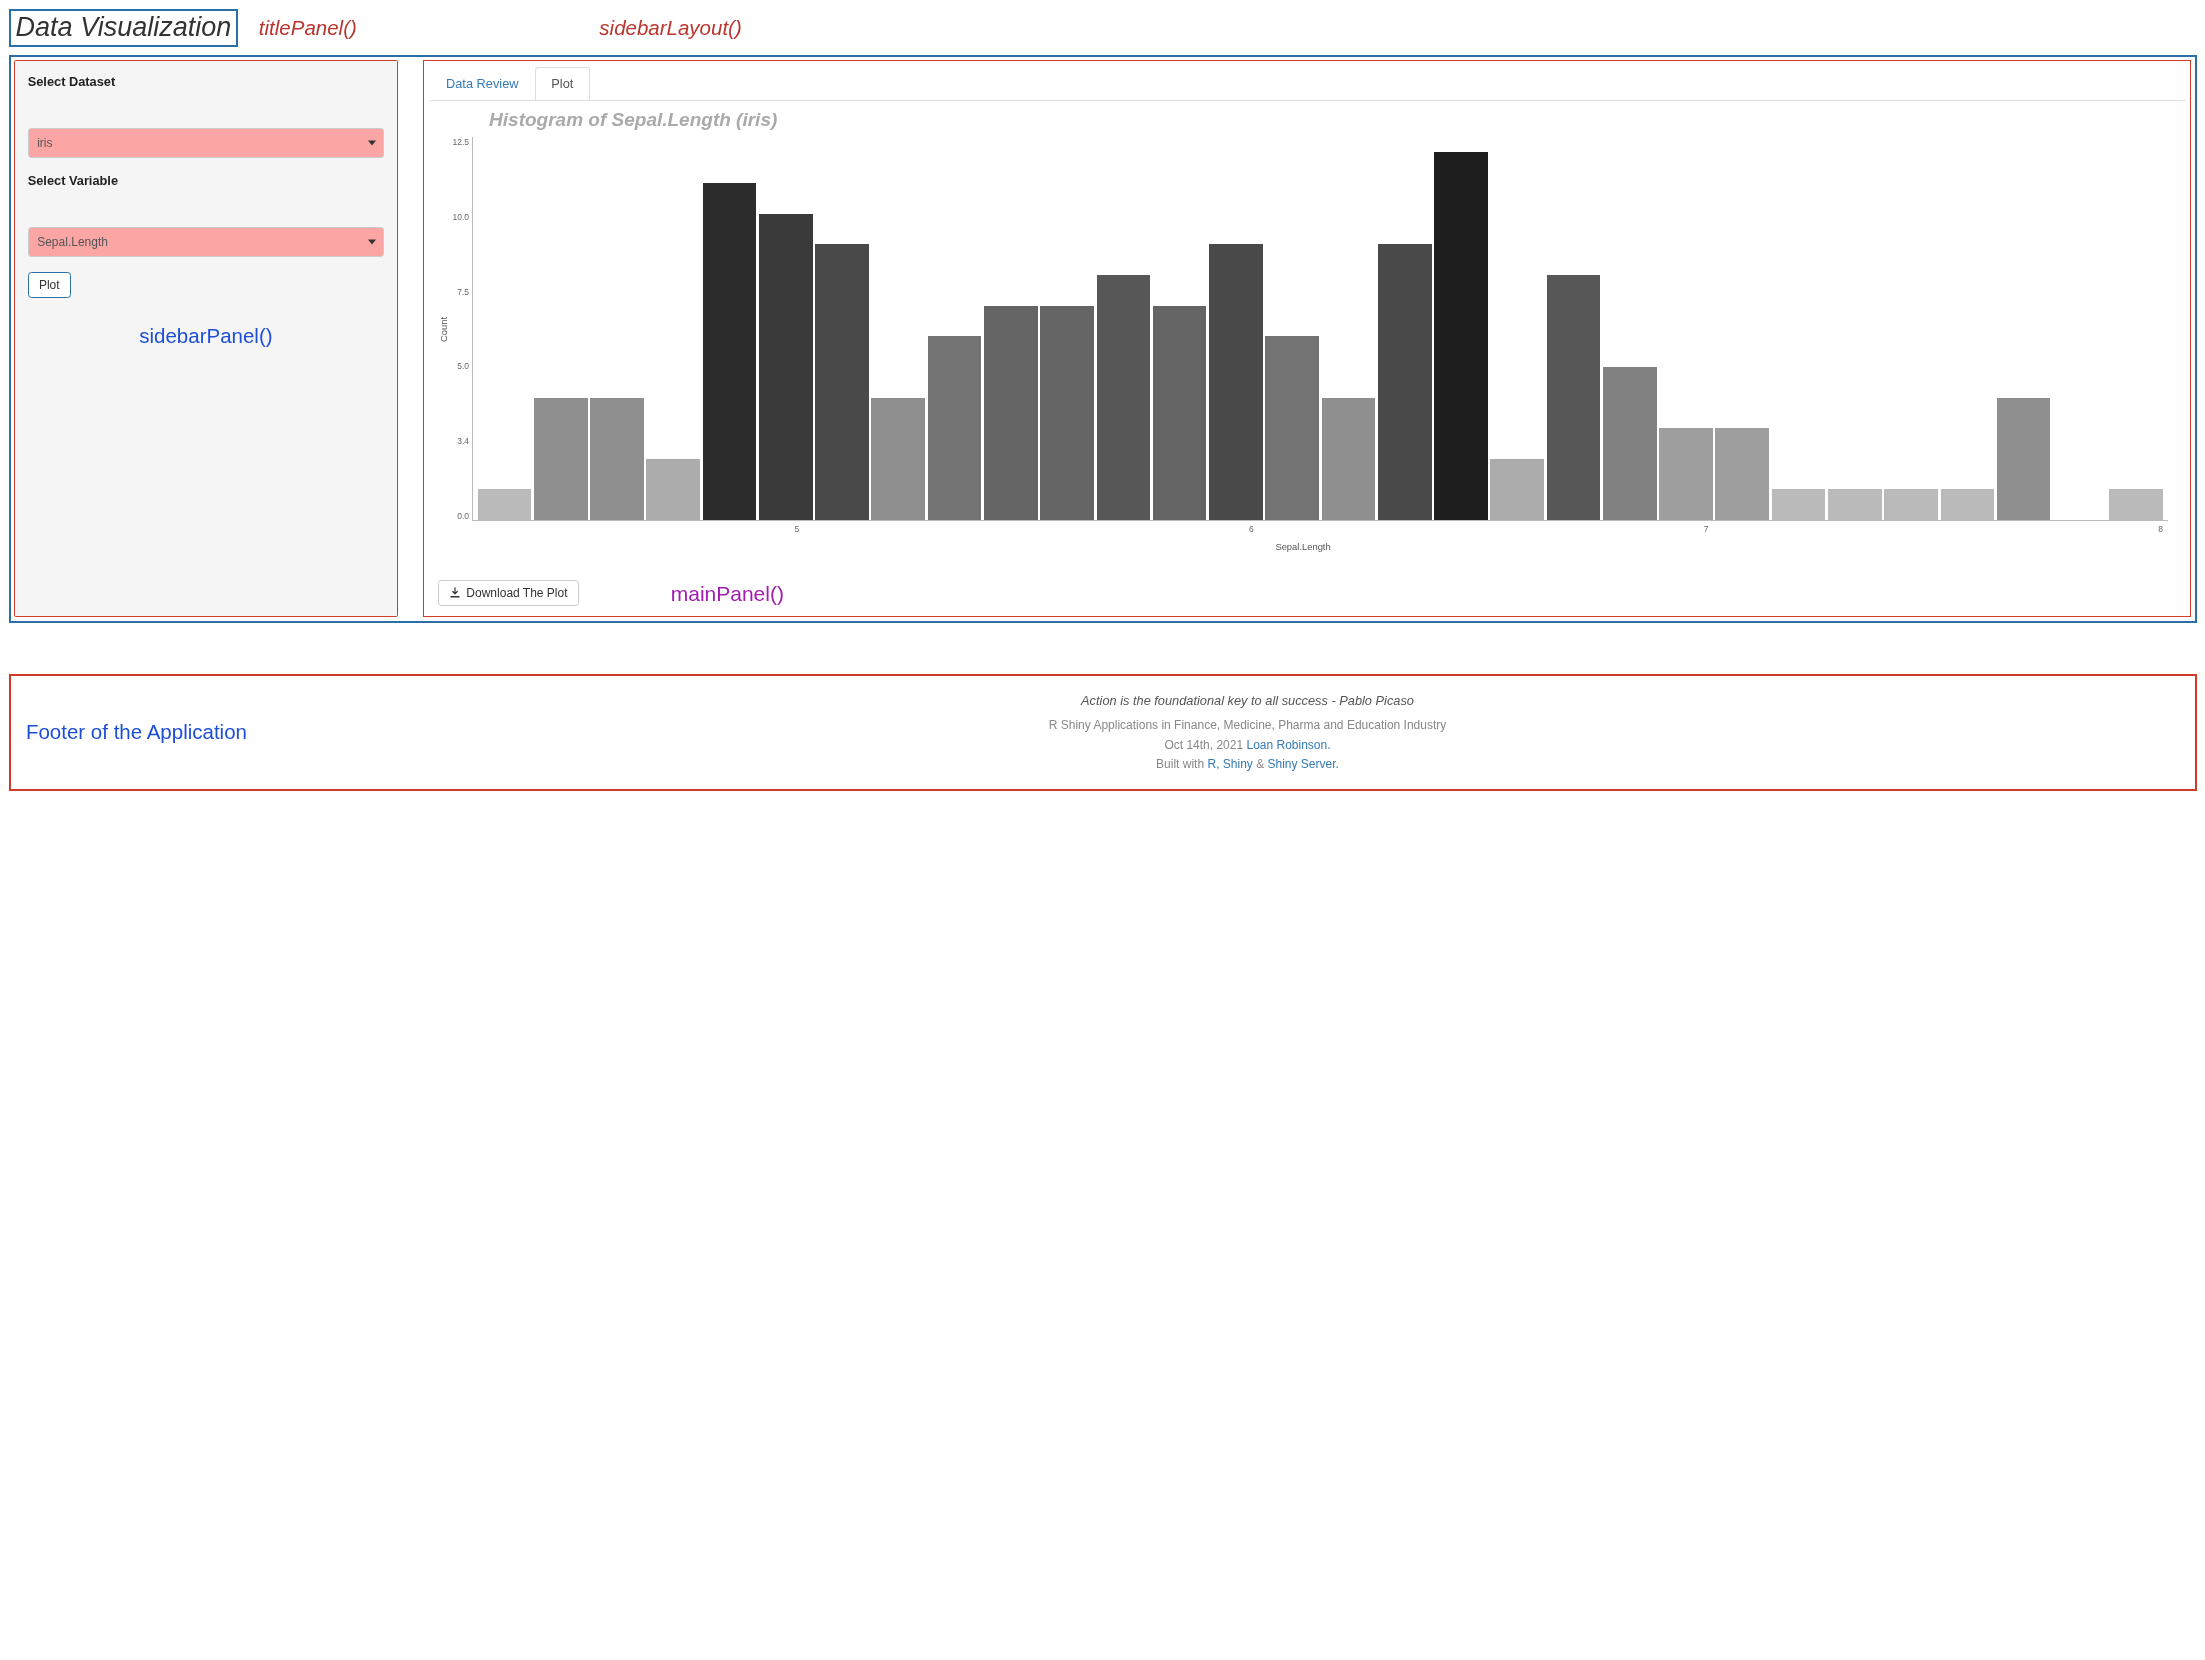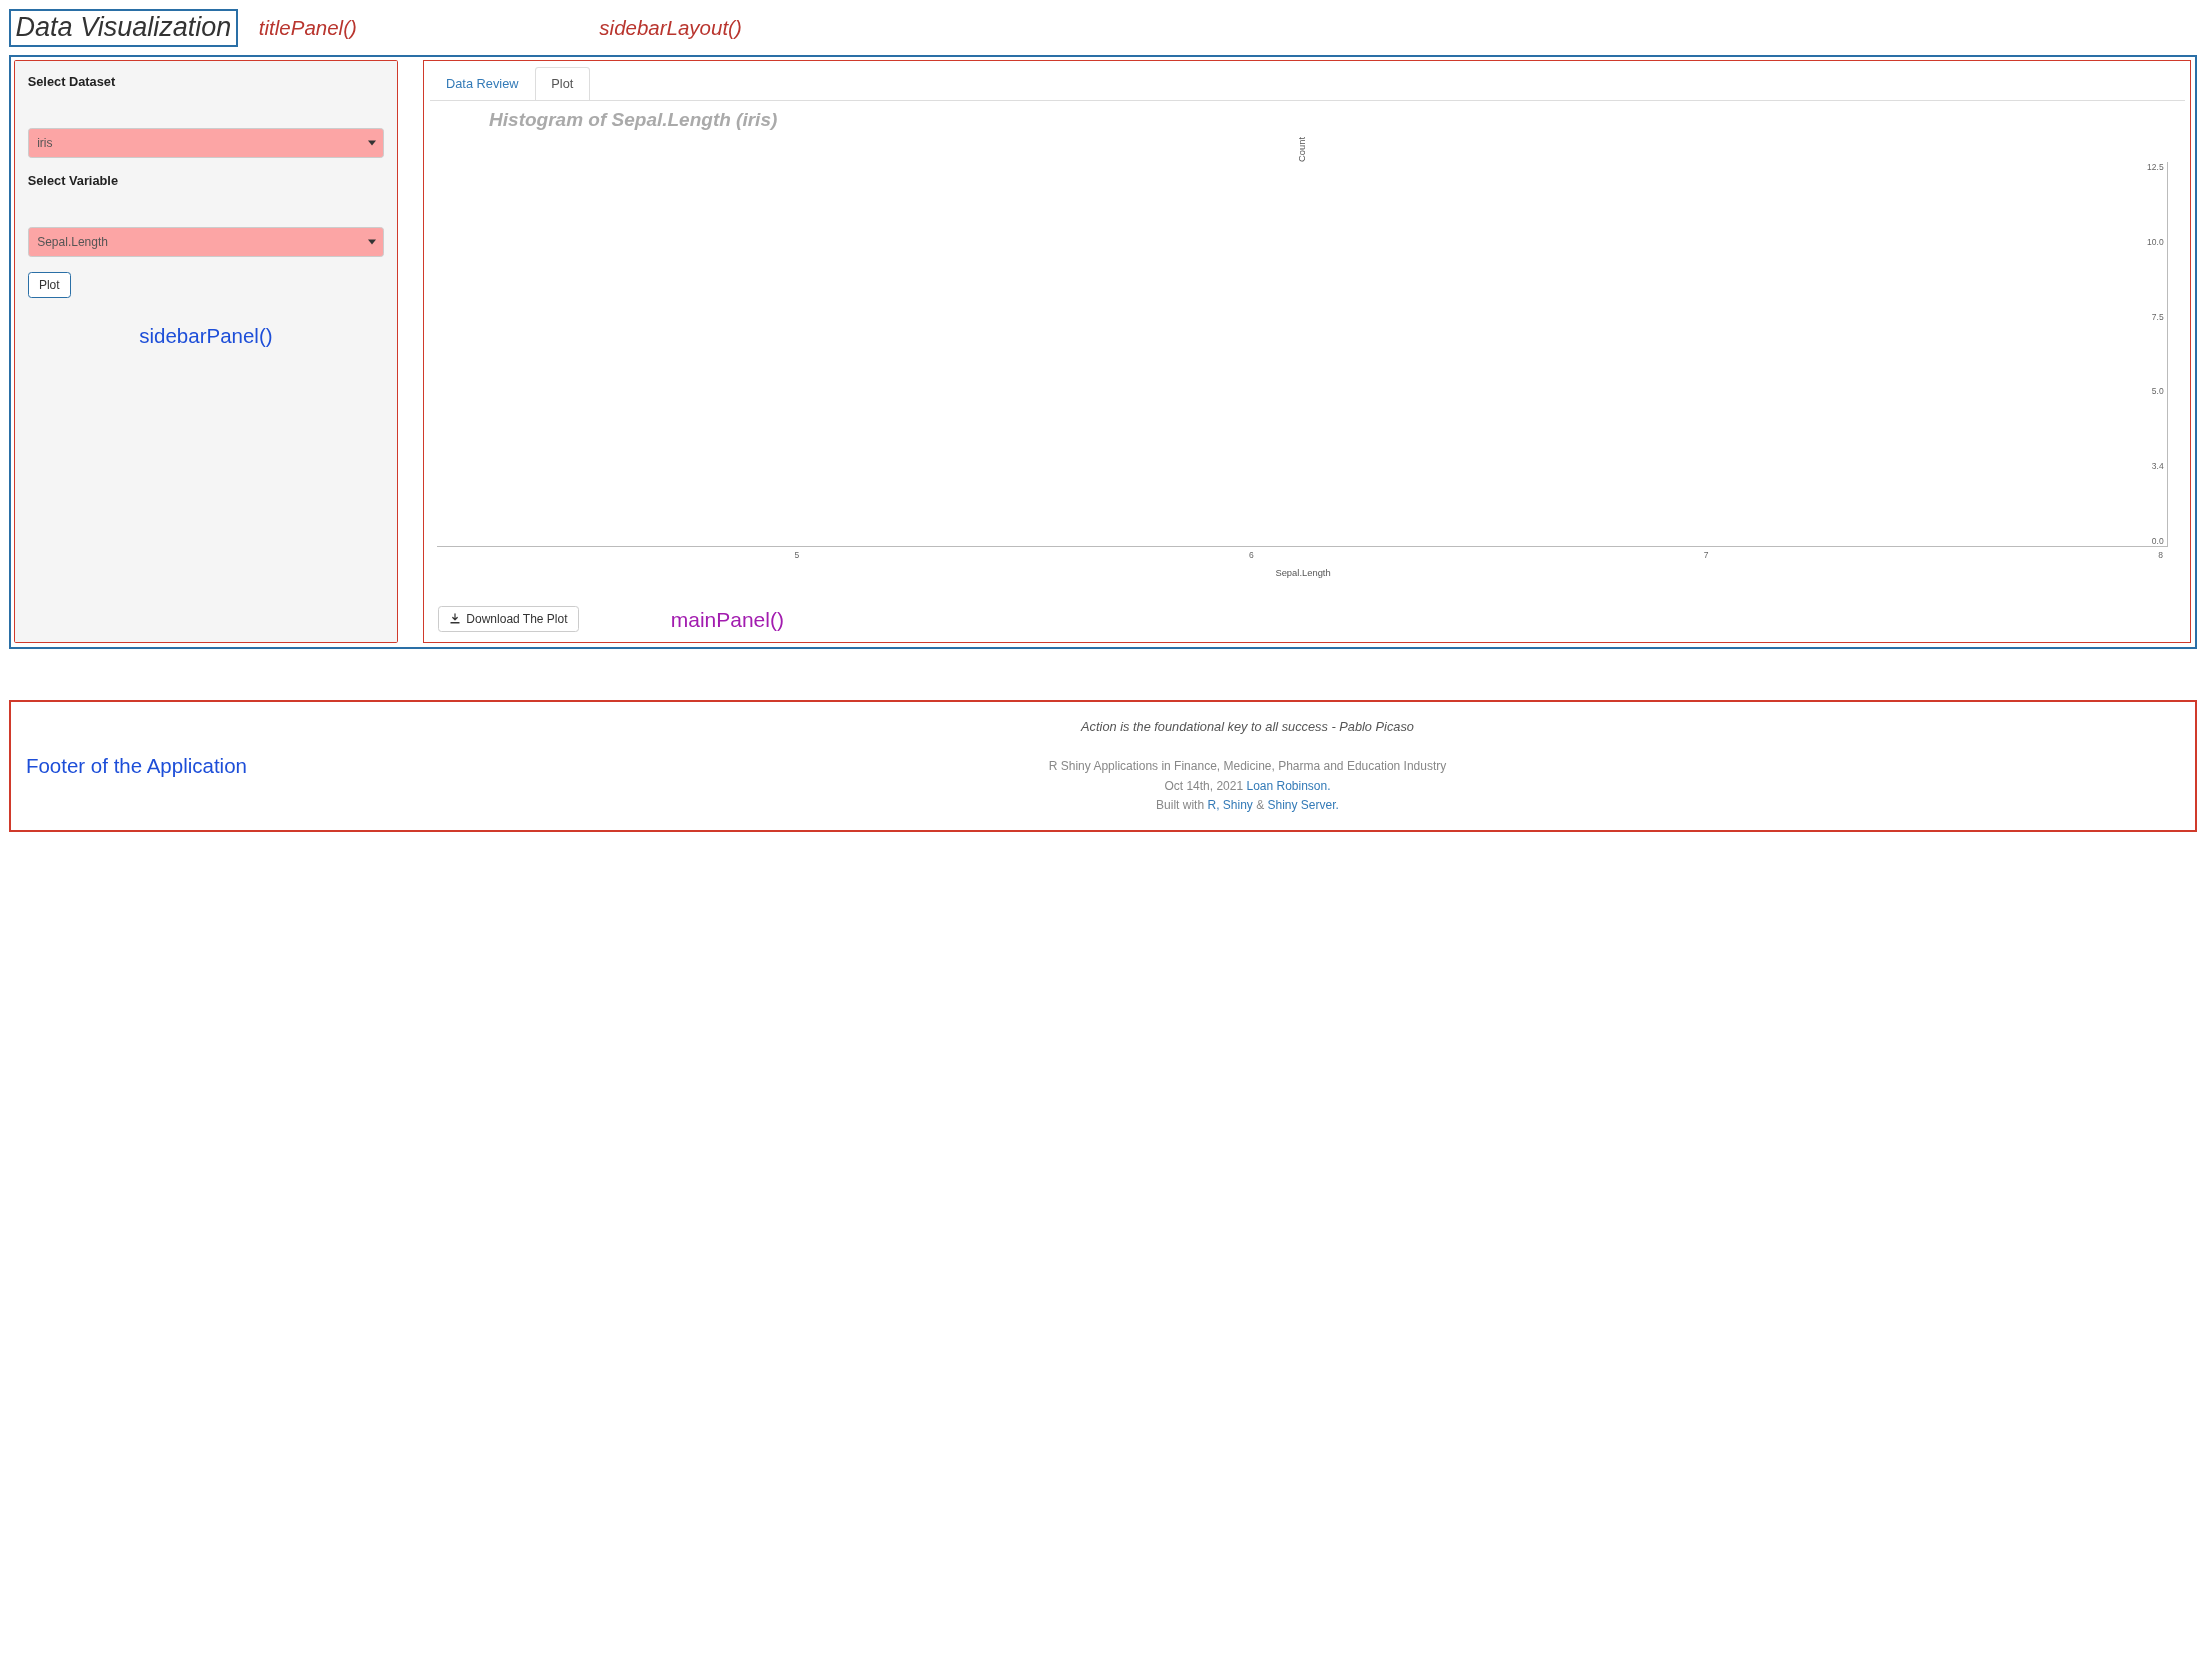--- a/index.html
+++ b/index.html
@@ -86,21 +86,21 @@
     border-color:#ddd;
     border-radius:3.4px 3.4px 0 0;
     margin-bottom:-0.9px;
   }
 
   .chart-area {
     padding: 8.5px 17px 8.5px 8.5px;
     position: relative;
   }
   .chart-title { font-size:19px; font-weight:700; font-style:italic; color:#aaa; margin-left:51px; margin-bottom:6px;}
-  .plot-box { display:flex;flex-direction:column; }
+  .plot-box { display:flex; }
   .yaxis-label { writing-mode: vertical-rl; transform: rotate(180deg); font-size:9.4px; color:#555; align-self:center; margin-right:3.4px;}
   .yaxis-ticks { display:flex; flex-direction:column; justify-content:space-between; height:384px; font-size:8.5px; color:#666; text-align:right; padding-right:3.4px; border-right:0.9px solid #bbb; }
   .bars-area { flex:1; height:384px; border-bottom:0.9px solid #bbb; display:flex; align-items:flex-end; gap:2.6px; padding:0 5.1px; margin-left:-0.9px;}
   .bar { flex:1; background:#888; }
   .xaxis-row { display:flex; margin-left:30px; }
   .xaxis-spacer { width:20.5px; }
   .xaxis-ticks { flex:1; display:flex; justify-content:space-between; font-size:8.5px; color:#666; padding:3.4px 5.1px 0 5.1px; }
   .xaxis-label { text-align:center; font-size:9.4px; color:#555; margin-top:6.8px; }
 
   .download-row { display:flex; align-items:flex-end; gap:92px; margin-top:19px; padding-left:8.5px;}
@@ -110,21 +110,21 @@
 
   .footer-box {
     border:2.6px solid #d03a2b;
     margin-top:51px;
     padding:15.4px;
     display:flex;
     align-items:center;
   }
   .footer-anno { color:#1d4ed8; font-size:20.5px; width:290px;}
   .footer-center { flex:1; text-align:center; color:#888; font-size:12px; line-height:1.6;}
-  .footer-center .quote { font-style:italic; color:#555; font-size:12.8px; margin-bottom:20px; display:block;}
+  .footer-center .quote { font-style:italic; color:#555; font-size:12.8px; margin-bottom:5px; display:block;}
   .footer-center a { color:#337ab7; text-decoration:none; }
 </style>
 </head>
 <body>
 
 <div class="title-wrap">
   <h1 class="app-title">Data Visualization</h1>
   <span class="anno-red">titlePanel()</span>
   <span class="anno-red" style="margin-left:222px">sidebarLayout()</span>
 </div>

